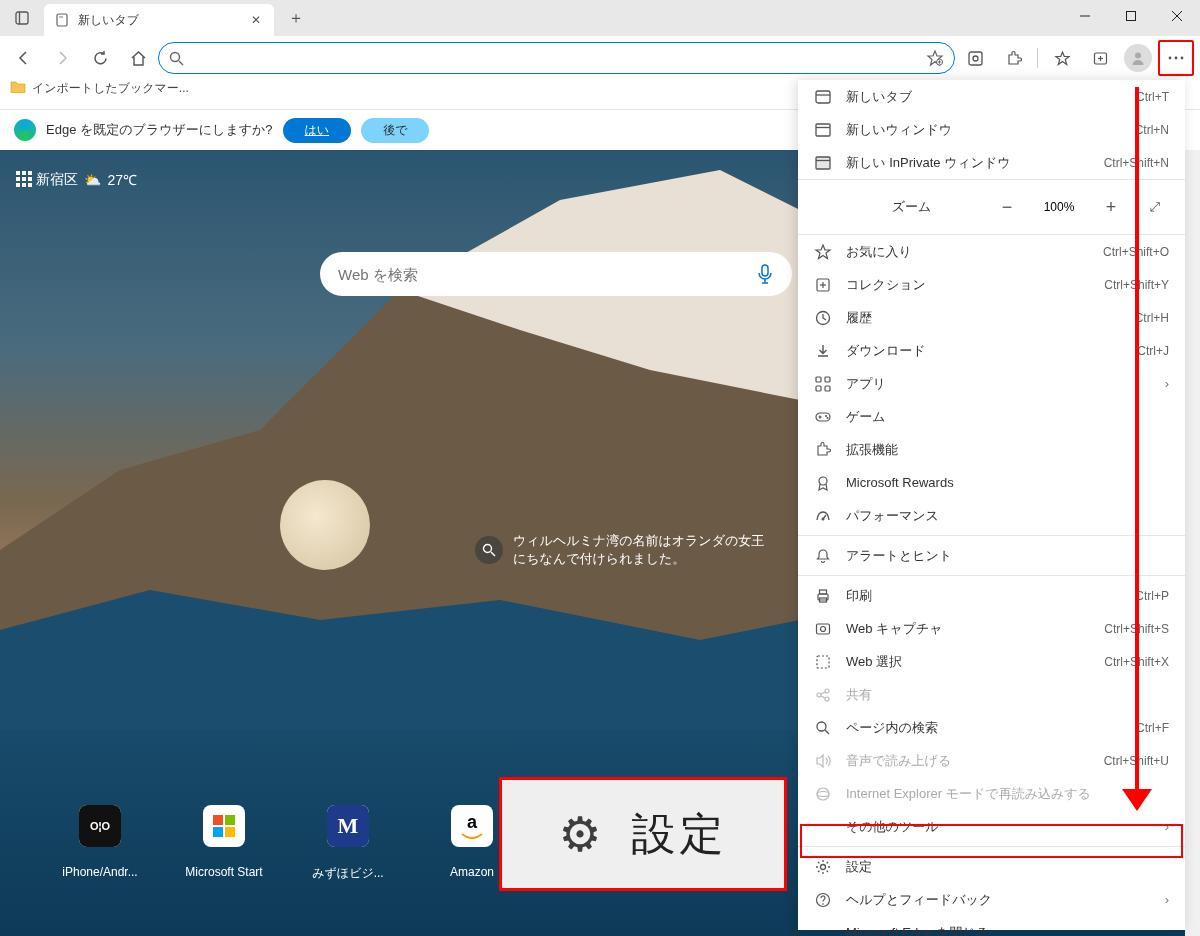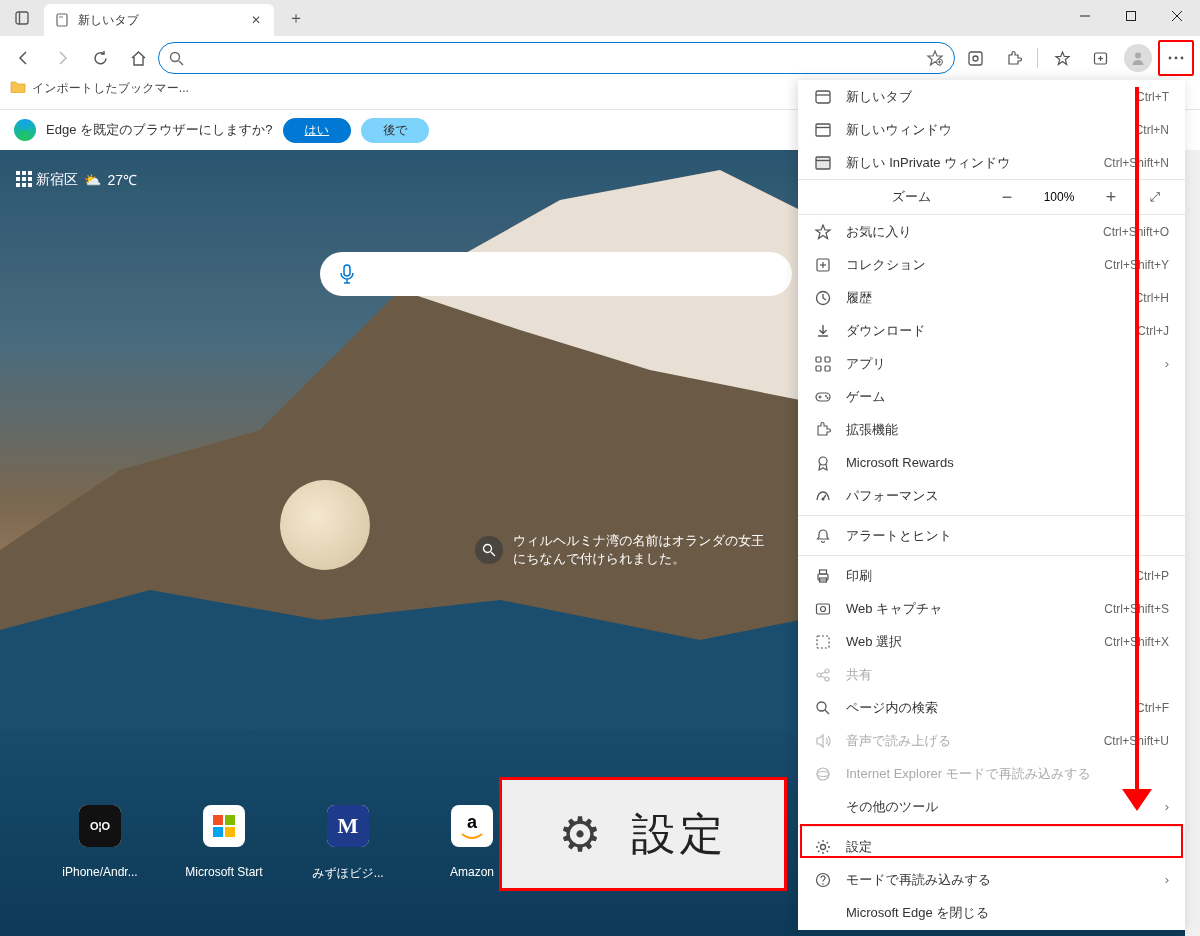--- a/index.html
+++ b/index.html
@@ -54,21 +54,21 @@
 .scrollbar{position:absolute;right:0;top:0;width:15px;height:786px;background:#f0f0f0;}
 .menu{position:absolute;left:798px;top:80px;width:387px;height:850px;background:#fff;box-shadow:-2px 0 12px rgba(0,0,0,.15);z-index:50;font-size:13px;}
 .mitem{height:33px;display:flex;align-items:center;padding:0 16px;gap:14px;color:#333;}
 .mitem.disabled{color:#aaa;}
 .mitem .mi-icon{width:18px;display:flex;justify-content:center;color:#555;}
 .mitem.disabled .mi-icon{color:#bbb;}
 .mitem .mi-label{flex:1;}
 .mitem .mi-short{color:#666;font-size:12px;}
 .mitem .mi-arrow{color:#777;}
 .mdiv{height:1px;background:#e5e5e5;margin:3px 0;}
-.zoomrow{height:36px;display:flex;align-items:center;padding:0 16px;gap:14px;border-bottom:1px solid #e5e5e5;border-top:1px solid #e5e5e5;}
+.zoomrow{height:56px;display:flex;align-items:center;padding:0 16px;gap:14px;border-bottom:1px solid #e5e5e5;border-top:1px solid #e5e5e5;}
 .zoomrow .zl{flex:1;color:#333;text-align:center;}
 .zoomrow .zb{width:32px;text-align:center;color:#555;font-size:18px;}
 .zoomrow .zpct{width:44px;text-align:center;font-size:12px;}
 .zoomrow .fs{width:28px;text-align:center;color:#555;}
 .redarrow{position:absolute;left:1122px;top:87px;width:30px;height:740px;z-index:80;pointer-events:none;}
 .redarrow .shaft{position:absolute;left:13px;top:0;width:4px;height:710px;background:#ff0000;}
 .redarrow .head{position:absolute;left:0;top:702px;width:30px;height:24px;}
 .redarrow .head::before{content:"";position:absolute;left:0;top:0;border-left:15px solid transparent;border-right:15px solid transparent;border-top:22px solid #ff0000;}
 .settings-hl{position:absolute;left:800px;top:824px;width:383px;height:34px;border:2.5px solid #ff0000;z-index:90;pointer-events:none;}
 svg{display:block;}
@@ -236,20 +236,21 @@
         <span></span>
       </div>
     <div class="weather">
       <span>新宿区</span>
       <span>⛅</span>
       <span>27℃</span>
     </div>
   </div>
 
   <div class="searchpill">
+    <input placeholder="Web を検索" style="">
     <span class="mic">
         <svg width="18" height="20" viewBox="0 0 18 20">
           <rect x="6" y="1" width="6" height="11" rx="3" fill="none" stroke="#0078d4" stroke-width="1.5"></rect>
           <path d="M3 9 a6 6 0 0 0 12 0 M9 15 v4 M6 19 h6" fill="none" stroke="#0078d4" stroke-width="1.5"></path>
         </svg>
       </span>
   </div>
 
   <div class="infochip">
     <span class="mag">
@@ -532,21 +533,21 @@
       <span class="mi-label">設定</span>
     </div>
     <div class="mitem">
       <span class="mi-icon">
         <svg width="18" height="18" viewBox="0 0 18 18">
           <circle cx="9" cy="9" r="6.5" fill="none" stroke="currentColor" stroke-width="1.2"></circle>
           <path d="M7 7 a2 2 0 1 1 3 1.7 c-.8.5-1 1-1 1.8" fill="none" stroke="currentColor" stroke-width="1.2"></path>
           <circle cx="9" cy="13" r=".8" fill="currentColor"></circle>
         </svg>
       </span>
-      <span class="mi-label">モードで再読み込みする</span>
+      <span class="mi-label">ヘルプとフィードバック</span>
       <span class="mi-arrow">›</span>
     </div>
     <div class="mitem">
       <span class="mi-icon"></span>
       <span class="mi-label">Microsoft Edge を閉じる</span>
     </div>
   </div>
 
 <div class="redarrow">
     <div class="shaft"></div>

